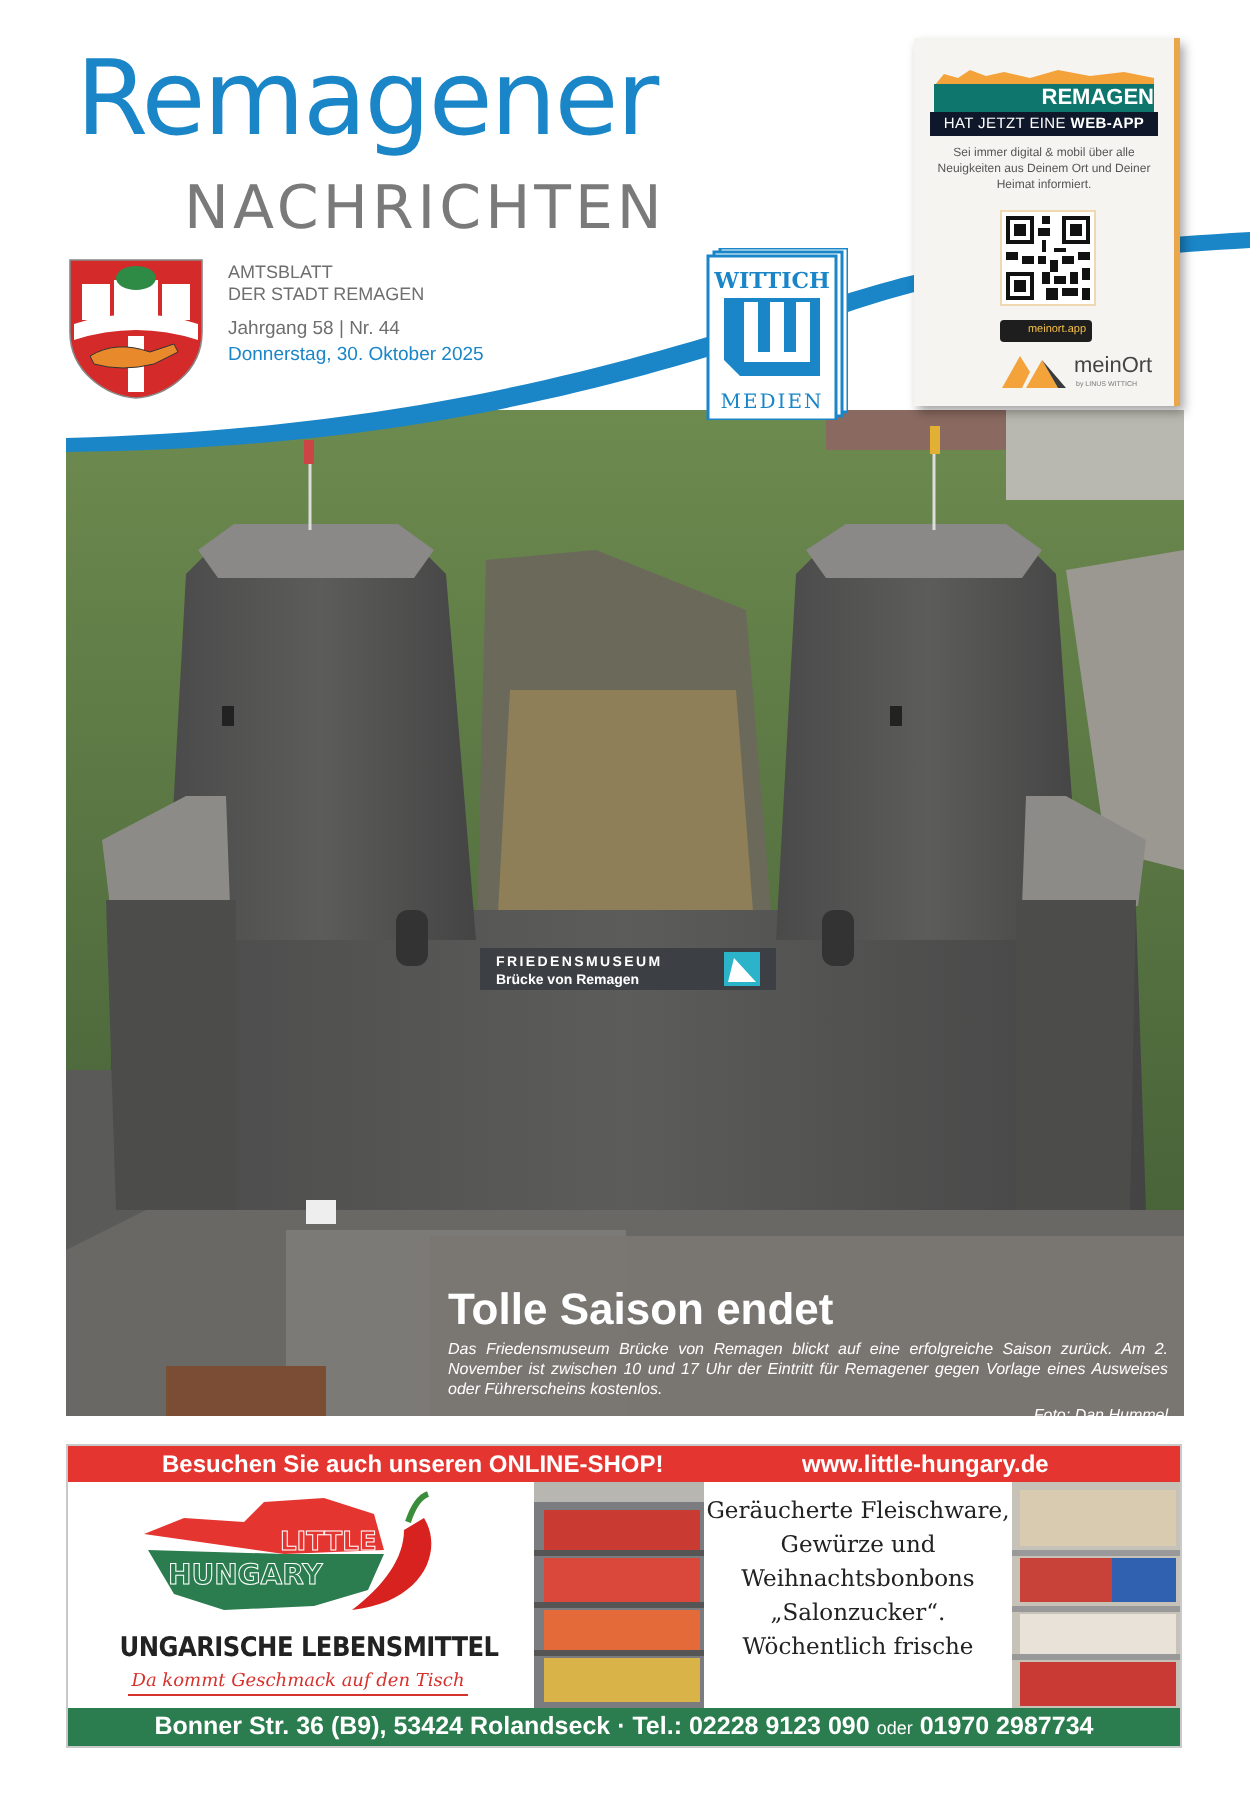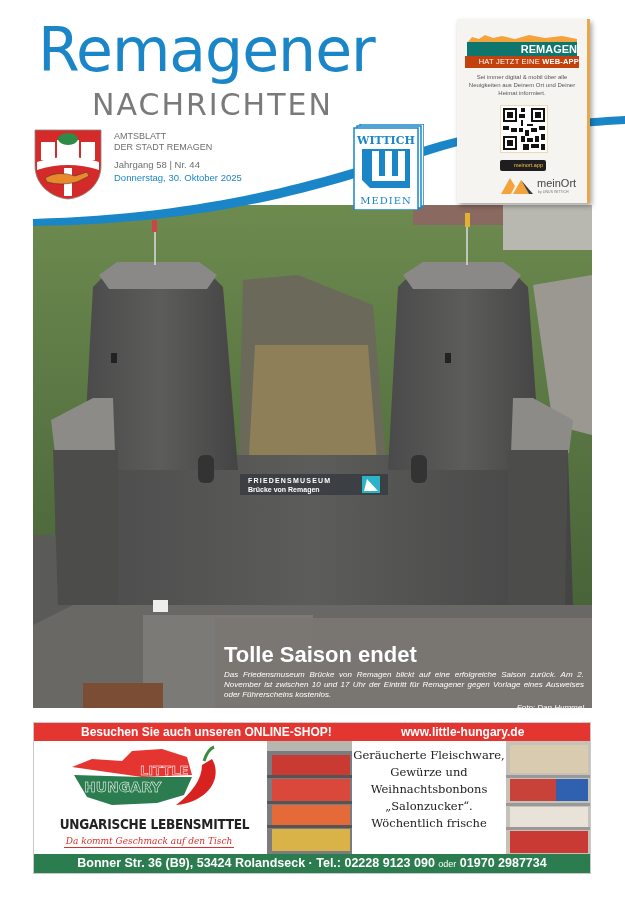--- a/index.html
+++ b/index.html
@@ -4,21 +4,21 @@
 <style>
   html, body { margin: 0; padding: 0; }
   body {
     width: 625px; height: 897px; background: #ffffff; position: relative; overflow: hidden;
     font-family: "Liberation Sans", sans-serif;
   }
   .abs { position: absolute; }
 
   
   .title-main {
-    left: 38px; top: 10px; font-size: 60px; line-height: 80px; color: #1a86c8;
+    left: 38px; top: 10px; font-size: 52px; line-height: 80px; color: #1a86c8;
     font-family: "DejaVu Sans", sans-serif; font-weight: normal; letter-spacing: -1px;
   }
   .title-sub {
     left: 92px; top: 88px; font-size: 30px; line-height: 34px; color: #7a7a7a;
     font-family: "DejaVu Sans", sans-serif; letter-spacing: 2px;
   }
   .crest { left: 33px; top: 128px; width: 70px; height: 72px; }
   .meta { left: 114px; top: 131px; font-size: 9px; color: #6e6e6e; line-height: 11px; }
   .meta .l2 { display:block; }
   .meta .issue { display:block; margin-top: 6px; font-size: 9.5px; }
@@ -38,22 +38,22 @@
   
   .webapp {
     left: 457px; top: 19px; width: 130px; height: 184px; background: #f6f4f1;
     box-shadow: 2px 3px 5px rgba(0,0,0,0.35); border-right: 3px solid #e9a64a;
   }
   .wa-badge {
     position:absolute; left: 10px; top: 23px; width: 110px; height: 14px; background:#0f766e;
     color:#fff; font-weight:bold; font-size:11px; text-align:right; line-height:14px;
   }
   .wa-banner {
-    position:absolute; left: 8px; top: 37px; width: 114px; height: 12px; background:#c2410c;
-    color:#fff; font-size:7.5px; text-align:right; line-height:12px; letter-spacing:0.2px;
+    position:absolute; left: 8px; top: 37px; width: 114px; height: 12px; background:#0f172a;
+    color:#fff; font-size:7.5px; text-align:center; line-height:12px; letter-spacing:0.2px;
   }
   .wa-banner b { font-weight:bold; }
   .wa-text {
     position:absolute; left: 8px; top: 54px; width: 114px; font-size:6px; color:#555;
     text-align:center; line-height:8px;
   }
   .wa-qr {
     position:absolute; left: 43px; top: 86px; width: 42px; height: 42px; background:#fff;
     border:1px solid #f0d9b0; padding:2px;
   }

